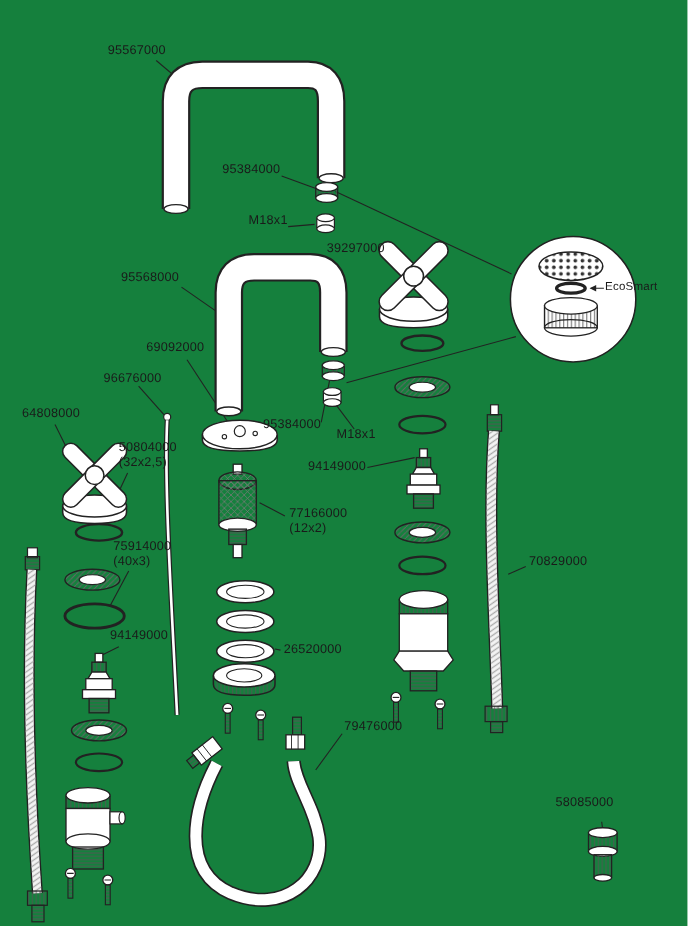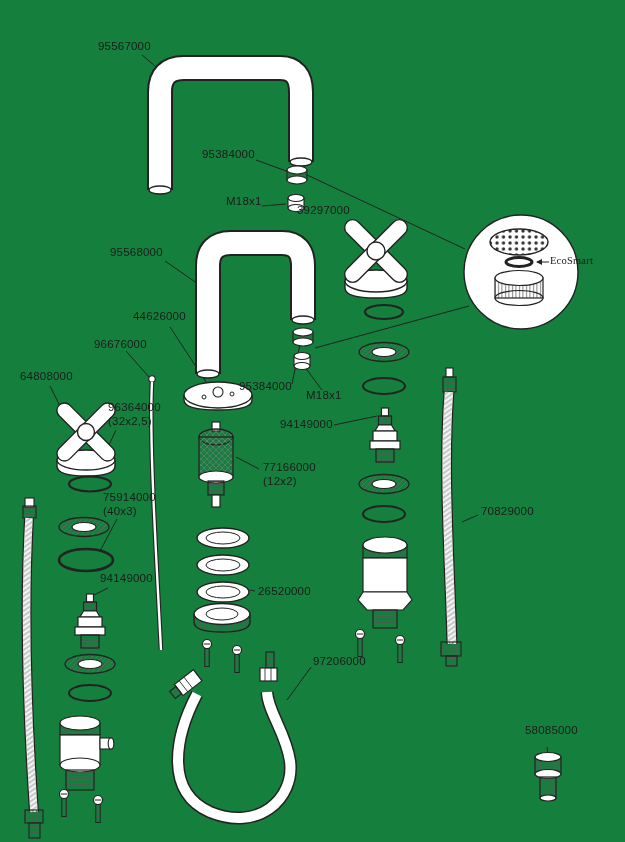--- a/index.html
+++ b/index.html
@@ -8,21 +8,21 @@
   .stage {
     position:relative; width:625px; height:842px;
     background:#15803d; overflow:hidden;
   }
   .artwork { position:absolute; left:0; top:0; }
   .label {
     position:absolute; font-size:11.5px; color:#1a1a1a;
     line-height:1.2; white-space:nowrap; letter-spacing:0.2px;
   }
   .label .ln { display:block; }
-  .label.small { font-size:10.5px;font-family:Liberation Serif, serif; }
+  .label.small { font-size:10.5px; }
 </style>
 </head>
 <body>
 
 <div class="stage">
 
 <svg class="artwork" width="625" height="842" viewBox="0 0 625 842" xmlns="http://www.w3.org/2000/svg">
   <defs>
     <pattern id="knurl" width="3.5" height="6" patternUnits="userSpaceOnUse">
       <line x1="1.5" y1="0" x2="1.5" y2="6" stroke="#555" stroke-width="0.8"></line>
@@ -267,45 +267,45 @@
     <ellipse cx="548" cy="757" rx="13" ry="4.5" fill="#fff" stroke="#222" stroke-width="1.2"></ellipse>
     <ellipse cx="548" cy="774" rx="13" ry="4.5" fill="#fff" stroke="#222" stroke-width="1.2"></ellipse>
     <rect x="540" y="777" width="16" height="21" fill="url(#knurl)" stroke="#222" stroke-width="1.2"></rect>
     <ellipse cx="548" cy="798" rx="8" ry="3" fill="#fff" stroke="#222" stroke-width="1.2"></ellipse>
   </g>
 </svg>
 
 <div class="label" style="left:98px;  top:40px">95567000</div>
 <div class="label" style="left:202px; top:148px">95384000</div>
 <div class="label" style="left:226px; top:195px">M18x1</div>
-<div class="label" style="left:297px; top:204px">39297000</div>
+<div class="label" style="left:297px; top:220px">39297000</div>
 <div class="label" style="left:110px; top:246px">95568000</div>
 <div class="label small" style="left:550px; top:255px">EcoSmart</div>
-<div class="label" style="left:133px; top:310px">44626000</div>
+<div class="label" style="left:133px; top:310px">69092000</div>
 <div class="label" style="left:94px;  top:338px">96676000</div>
 <div class="label" style="left:20px;  top:370px">64808000</div>
 <div class="label" style="left:239px; top:380px">95384000</div>
 <div class="label" style="left:306px; top:389px">M18x1</div>
 
 <div class="label" style="left:108px; top:401px">
-  <span class="ln">96364000</span>
+  <span class="ln">50804000</span>
   <span class="ln">(32x2,5)</span>
 </div>
 
 <div class="label" style="left:280px; top:418px">94149000</div>
 
 <div class="label" style="left:263px; top:461px">
   <span class="ln">77166000</span>
   <span class="ln">(12x2)</span>
 </div>
 
 <div class="label" style="left:103px; top:491px">
   <span class="ln">75914000</span>
   <span class="ln">(40x3)</span>
 </div>
 
 <div class="label" style="left:481px; top:505px">70829000</div>
 <div class="label" style="left:100px; top:572px">94149000</div>
 <div class="label" style="left:258px; top:585px">26520000</div>
-<div class="label" style="left:313px; top:655px">97206000</div>
-<div class="label" style="left:525px; top:724px">58085000</div>
+<div class="label" style="left:313px; top:655px">79476000</div>
+<div class="label" style="left:505px; top:724px">58085000</div>
 
 </div>
 
 </body></html>

